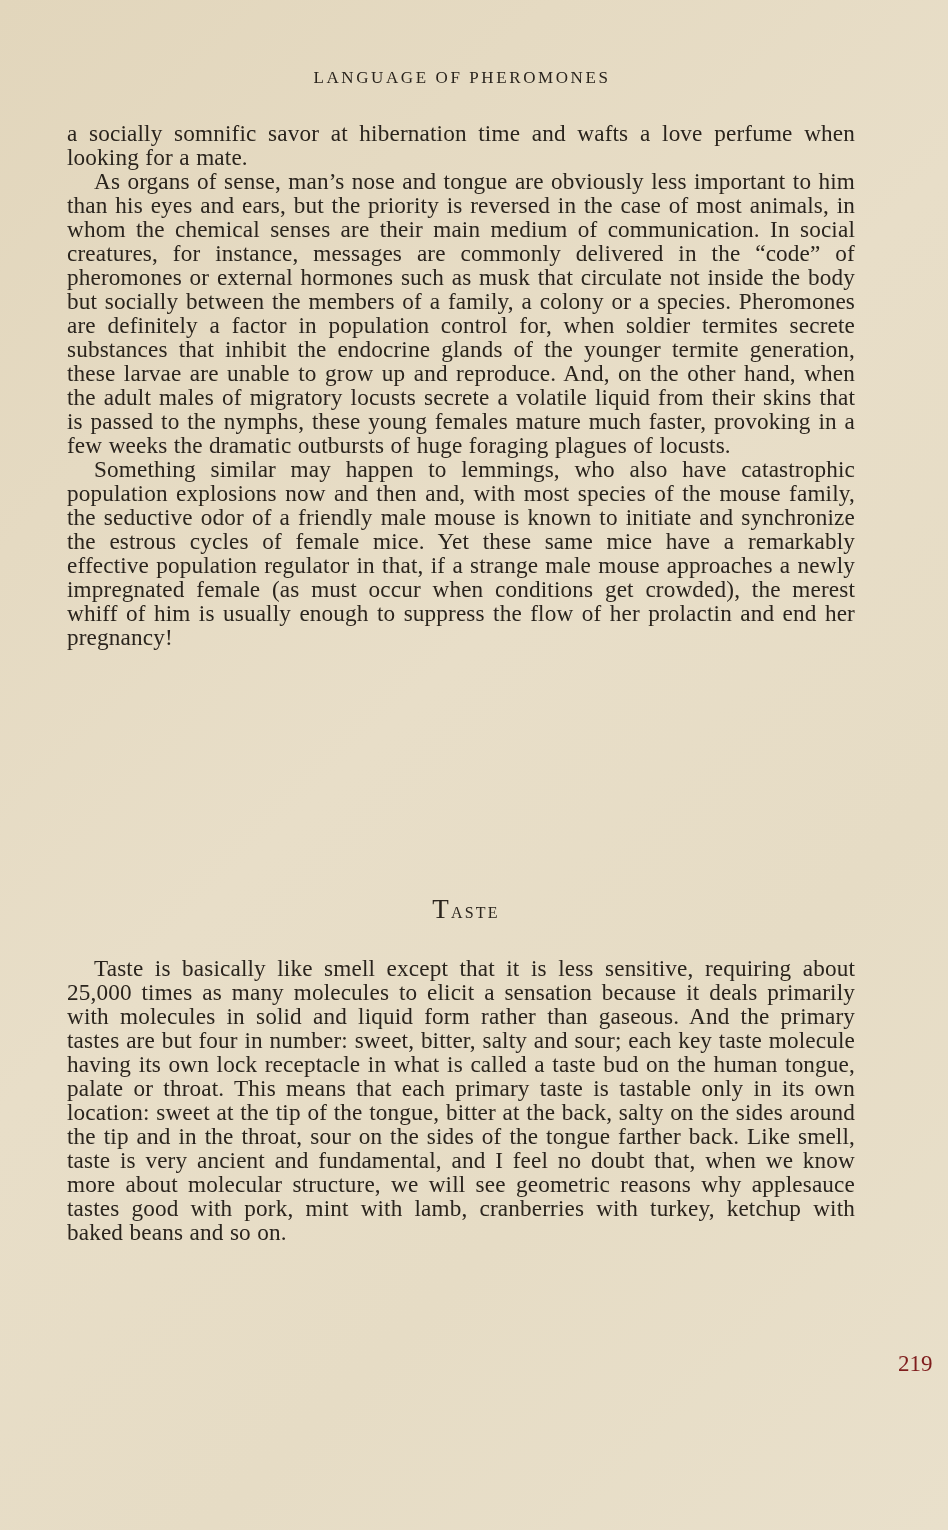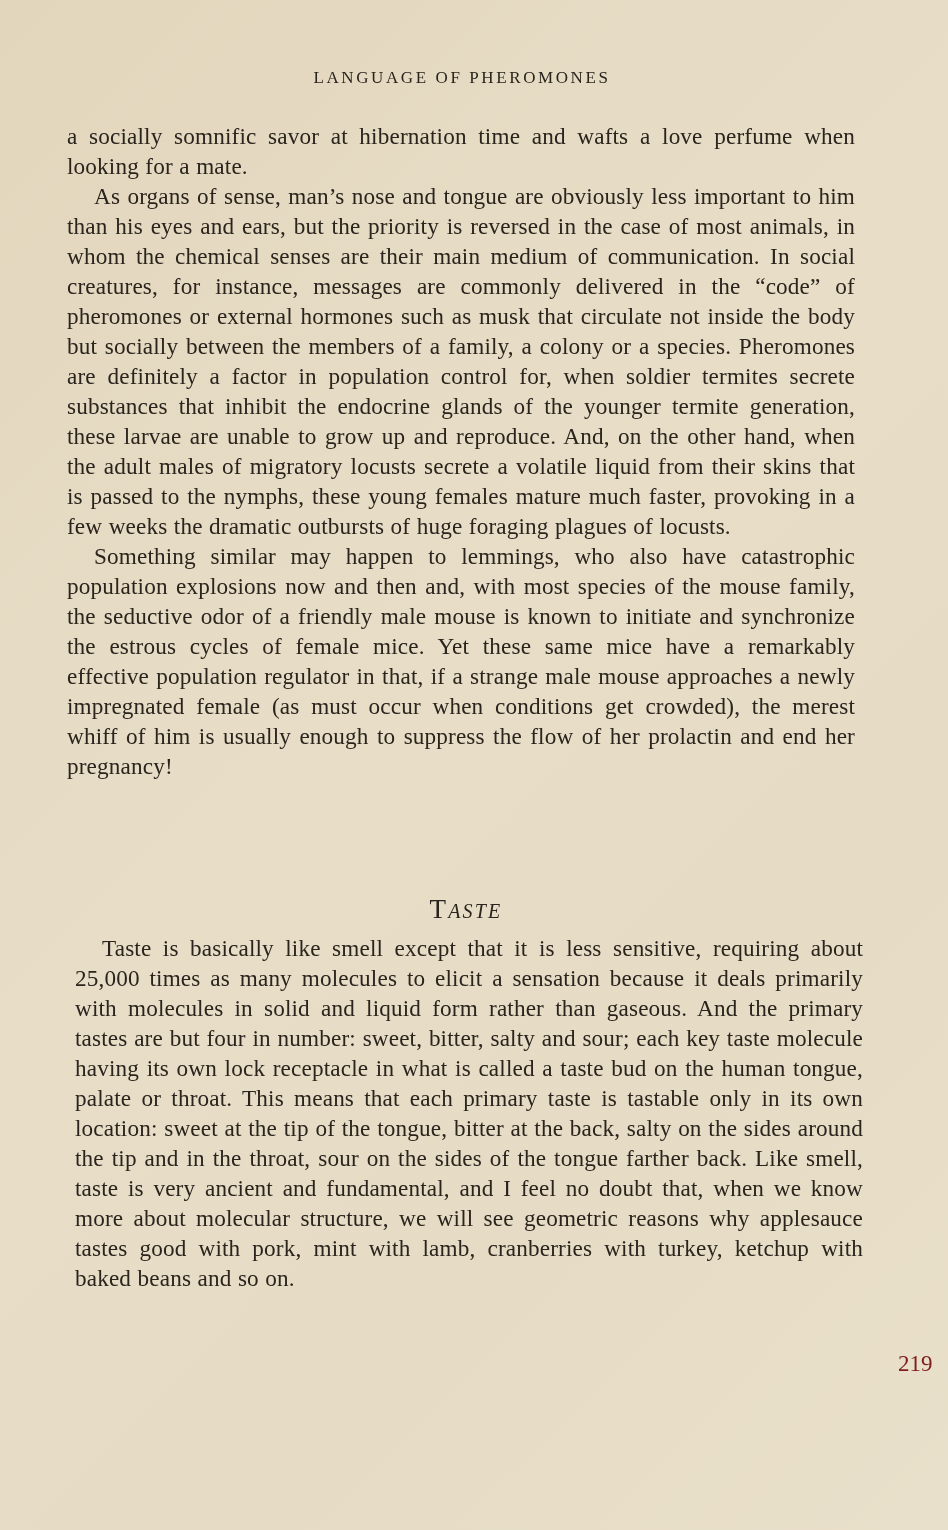--- a/index.html
+++ b/index.html
@@ -31,50 +31,49 @@
       text-align: center;
       font-size: 17px;
       letter-spacing: 2.6px;
       color: #2a241d;
     }
     .text-block {
       position: absolute;
       left: 67px;
       width: 788px;
       font-size: 23.2px;
-      line-height: 30px;
+      line-height: 24px;
       text-align: justify;
       letter-spacing: 0.15px;
       word-spacing: 0.5px;
     }
     .text-block p {
       margin: 0;
       text-indent: 0;
     }
     .text-block p.indent {
       text-indent: 27px;
     }
     .block-1 { top: 121px; }
-    .block-2 { top: 933px; margin-left: 8px; }
+    .block-2 { top: 956px; }
     .section-title {
       position: absolute;
       top: 894px;
       left: 0;
       width: 932px;
       text-align: center;
       font-size: 27px;
       letter-spacing: 2.2px;
       color: #2a241d;
     }
     .section-title .cap {
       font-size: 27px;
     }
     .section-title .sc {
-      font-size: 20px;
-      font-style: italic;
+      font-size: 16px;
     }
     .page-number {
       position: absolute;
       left: 898px;
       top: 1351px;
       font-size: 23px;
       color: #7f1d1d;
     }
   </style>
 </head>

